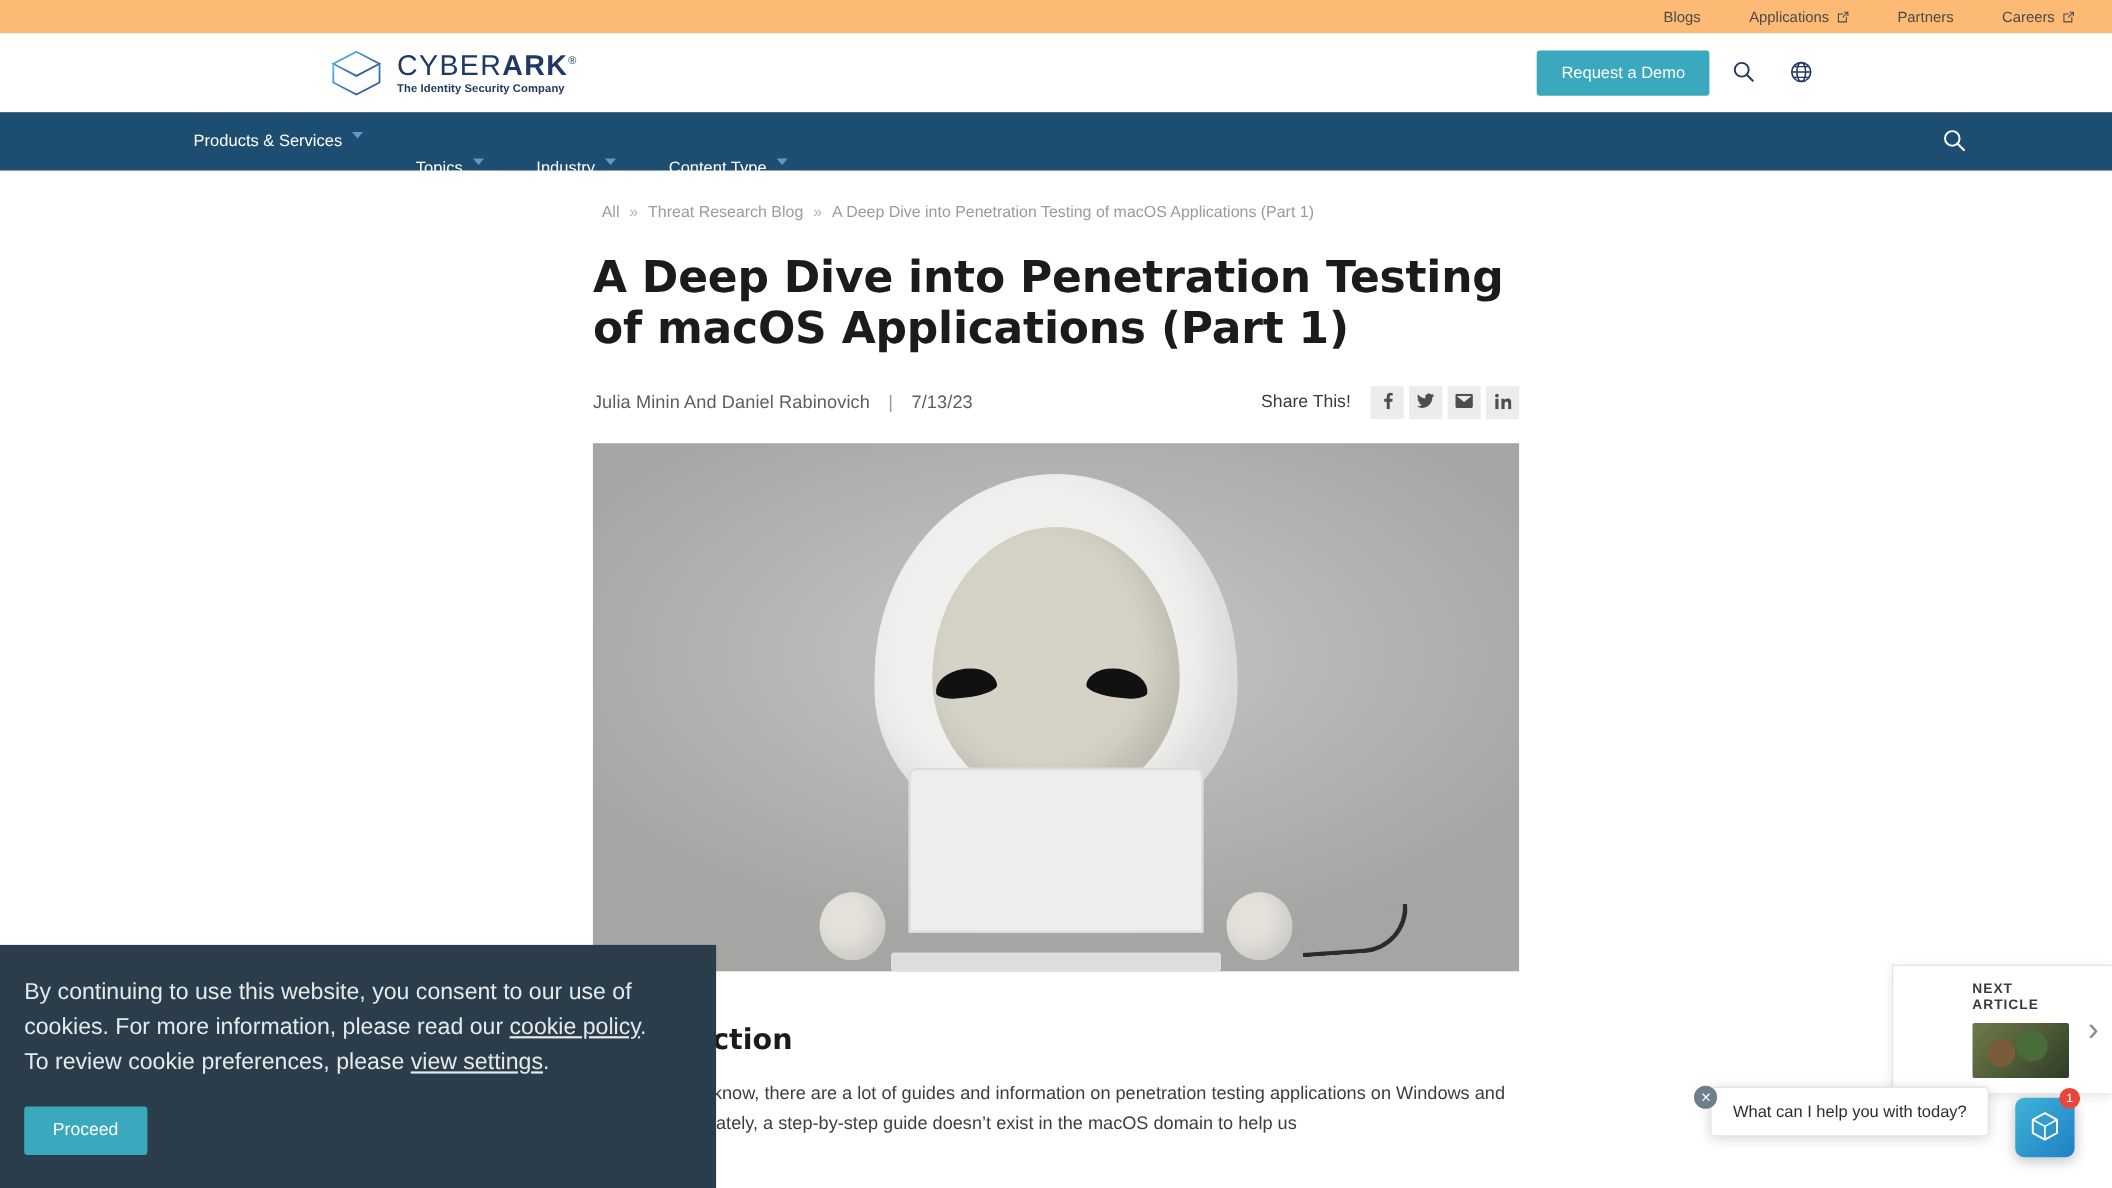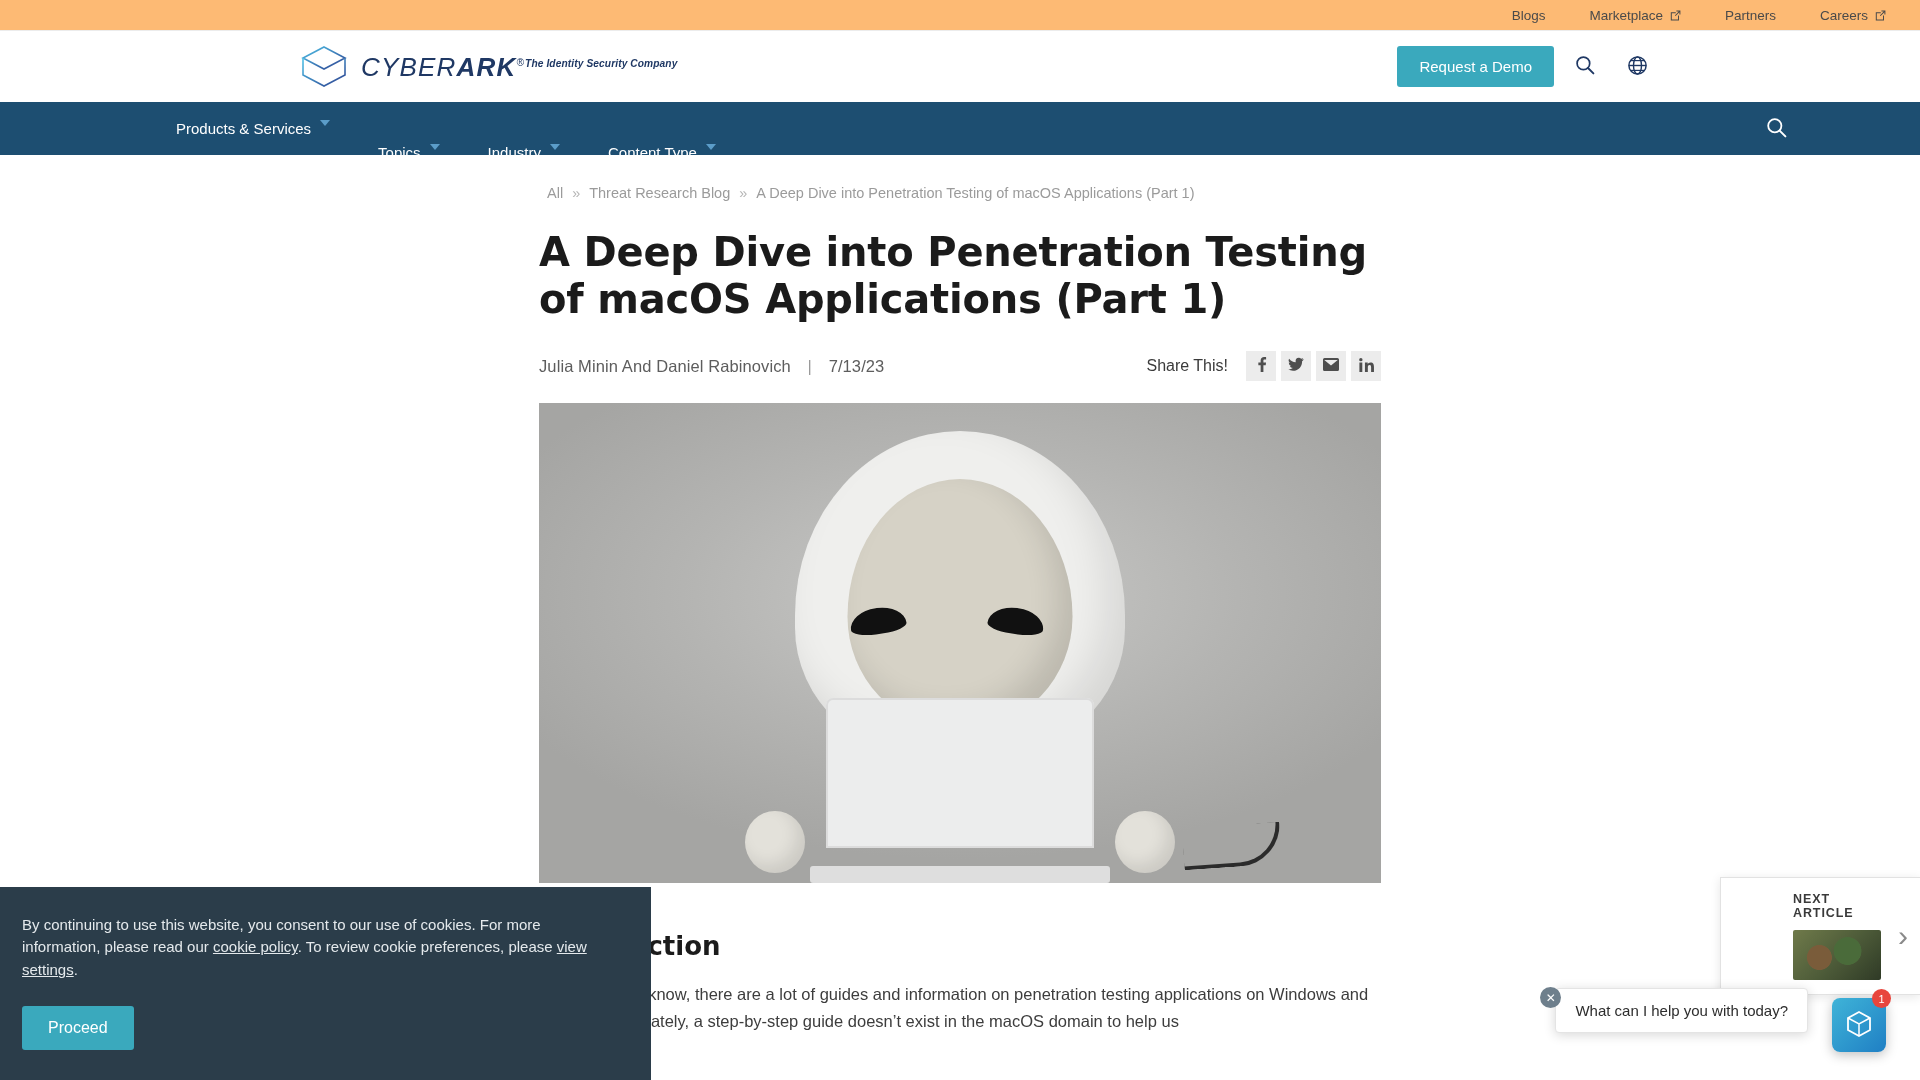--- a/index.html
+++ b/index.html
@@ -49,21 +49,21 @@
     position:relative;
   }
   .logo-wrap{
     margin-left:298px;
     display:flex;
     align-items:center;
     gap:11px;
     text-decoration:none;
   }
   .logo-mark{ width:52px;height:46px; }
-  .logo-text-block{ display:flex;flex-direction:row;justify-content:flex-start;font-style:italic; }
+  .logo-text-block{ display:flex;flex-direction:column;justify-content:flex-start; }
   .logo-word{
     font-size:26px;
     letter-spacing:1.2px;
     color:#1f3864;
     font-weight:300;
     line-height:1;
     position:relative;
   }
   .logo-word b{ font-weight:800; }
   .logo-reg{ font-size:10px; vertical-align:super; font-weight:400;}
@@ -321,21 +321,21 @@
   .cookie-banner{
     position:absolute;
     left:0;bottom:0;
     width:651px;
     background:#2b3d4a;
     color:#e8edf0;
     padding:27px 40px 30px 22px;
     z-index:40;
   }
   .cookie-text{
-    font-size:15px;
+    font-size:21px;
     line-height:1.52;
     color:#e4e9ec;
   }
   .cookie-text a{ color:#e4e9ec; text-decoration:underline; }
   .proceed-btn{
     margin-top:24px;
     background:#3aa9bd;
     color:#fff;
     border:none;
     font-size:16px;
@@ -437,21 +437,21 @@
   }
 </style>
 </head>
 <body>
 
 <div class="utility-bar">
   <a href="#" class="util-link">
     <span>Blogs</span>
   </a>
   <a href="#" class="util-link">
-    <span>Marketplace</span>
+    <span>Applications</span>
     <span class="ext-icon">
       <svg width="11" height="11" viewBox="0 0 11 11">
           <path d="M0.8 2.2h5v1h-4v6.2h6.2v-4h1v5H0.8z" fill="#4a4a4a"></path>
           <path d="M6.4 0.6h4v4h-1V2.3L5.6 6.1l-.7-.7 3.8-3.8H6.4z" fill="#4a4a4a"></path>
         </svg>
     </span>
   </a>
   <a href="#" class="util-link">
     <span>Partners</span>
   </a>

